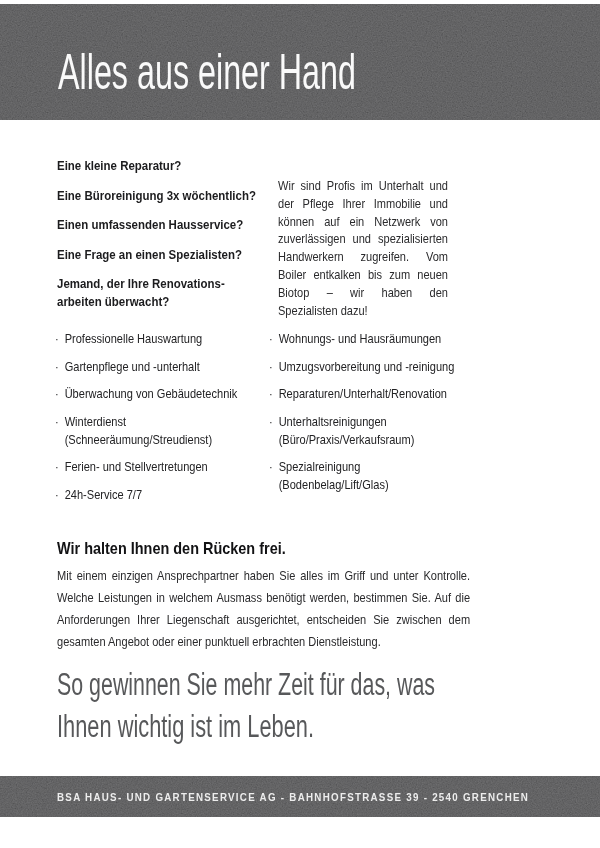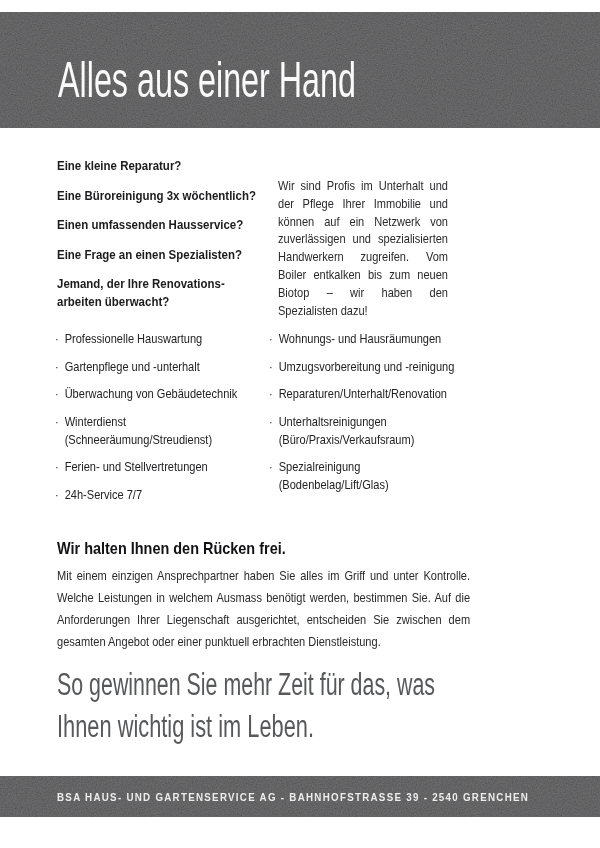--- a/index.html
+++ b/index.html
@@ -3,21 +3,21 @@
 <meta charset="utf-8">
 <style>
   html,body{margin:0;padding:0;background:#fff;}
   .page{
     position:relative;width:600px;height:848px;overflow:hidden;
     background:#ffffff;font-family:"Liberation Sans",sans-serif;
     -webkit-font-smoothing:antialiased;
   }
   
   .band{position:absolute;left:0;width:600px;overflow:hidden;}
-  .band-header{top:12px;height:116px;}
+  .band-header{top:4px;height:116px;}
   .band-footer{top:776px;height:41px;}
   .band svg.noise{position:absolute;left:0;top:0;display:block;}
   
   .title-svg{position:absolute;left:58px;top:42px;overflow:visible;}
   
   .questions{
     position:absolute;left:57px;top:157px;width:285px;margin:0;padding:0;list-style:none;
     transform:scaleX(.85);transform-origin:0 0;
   }
   .questions li{

